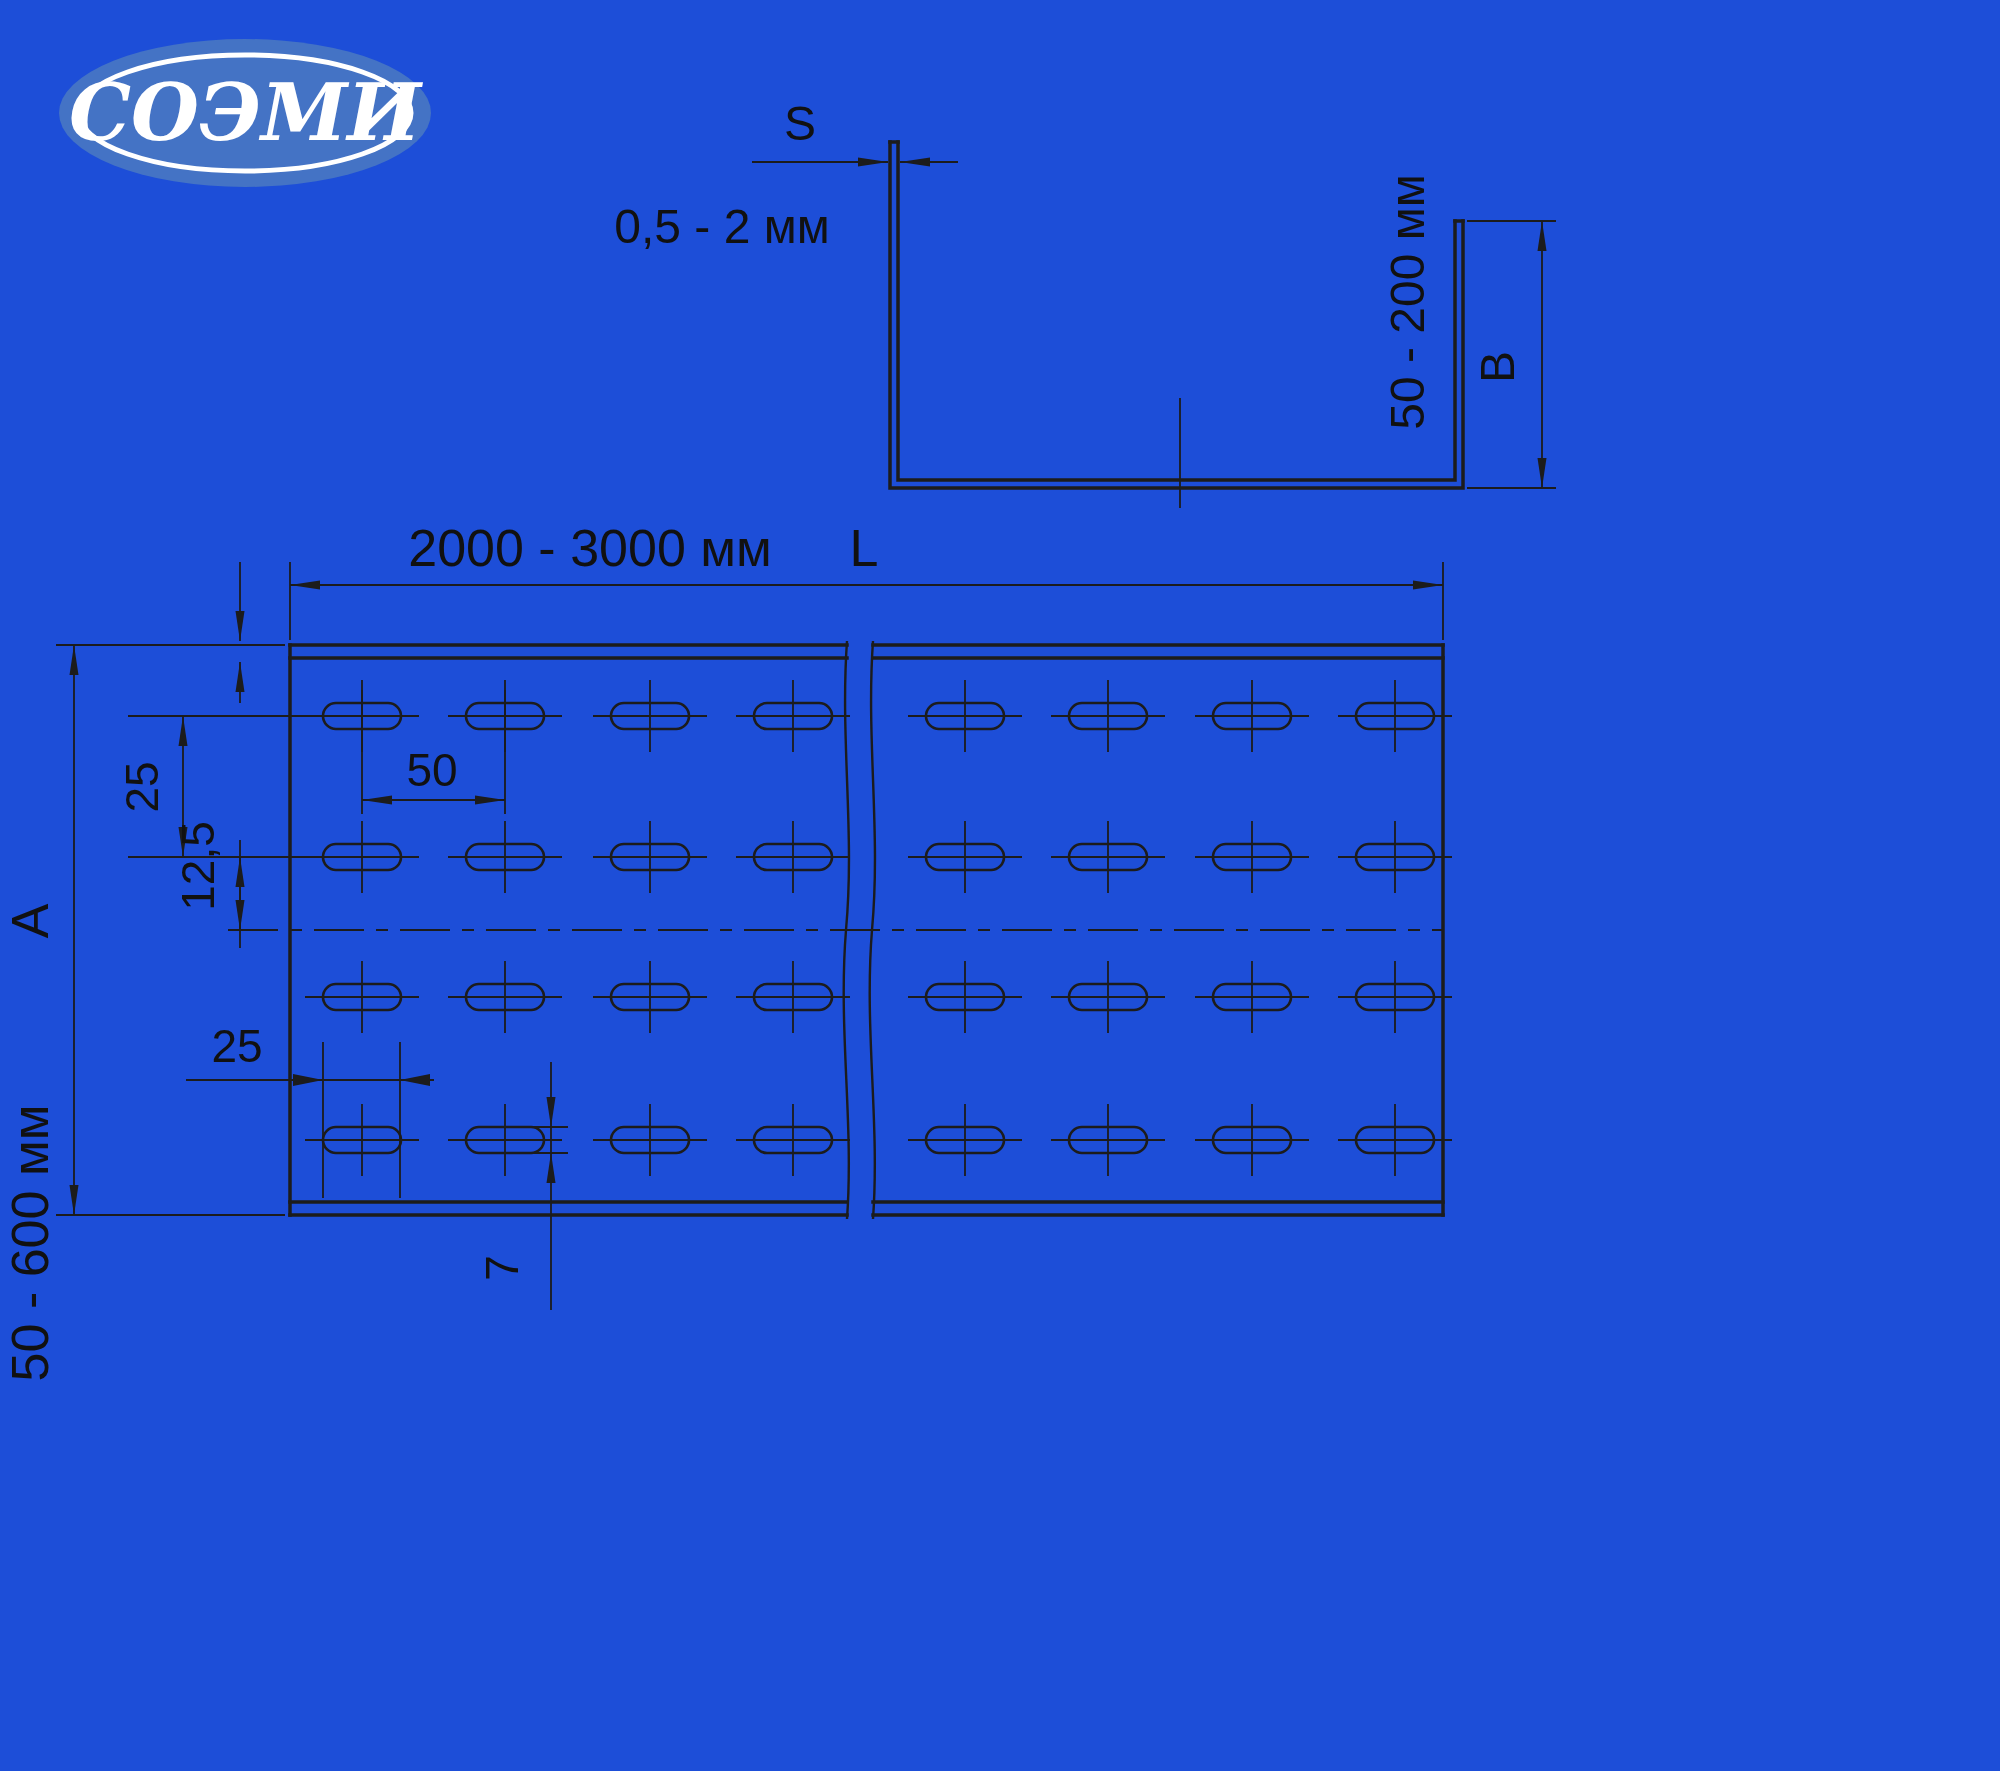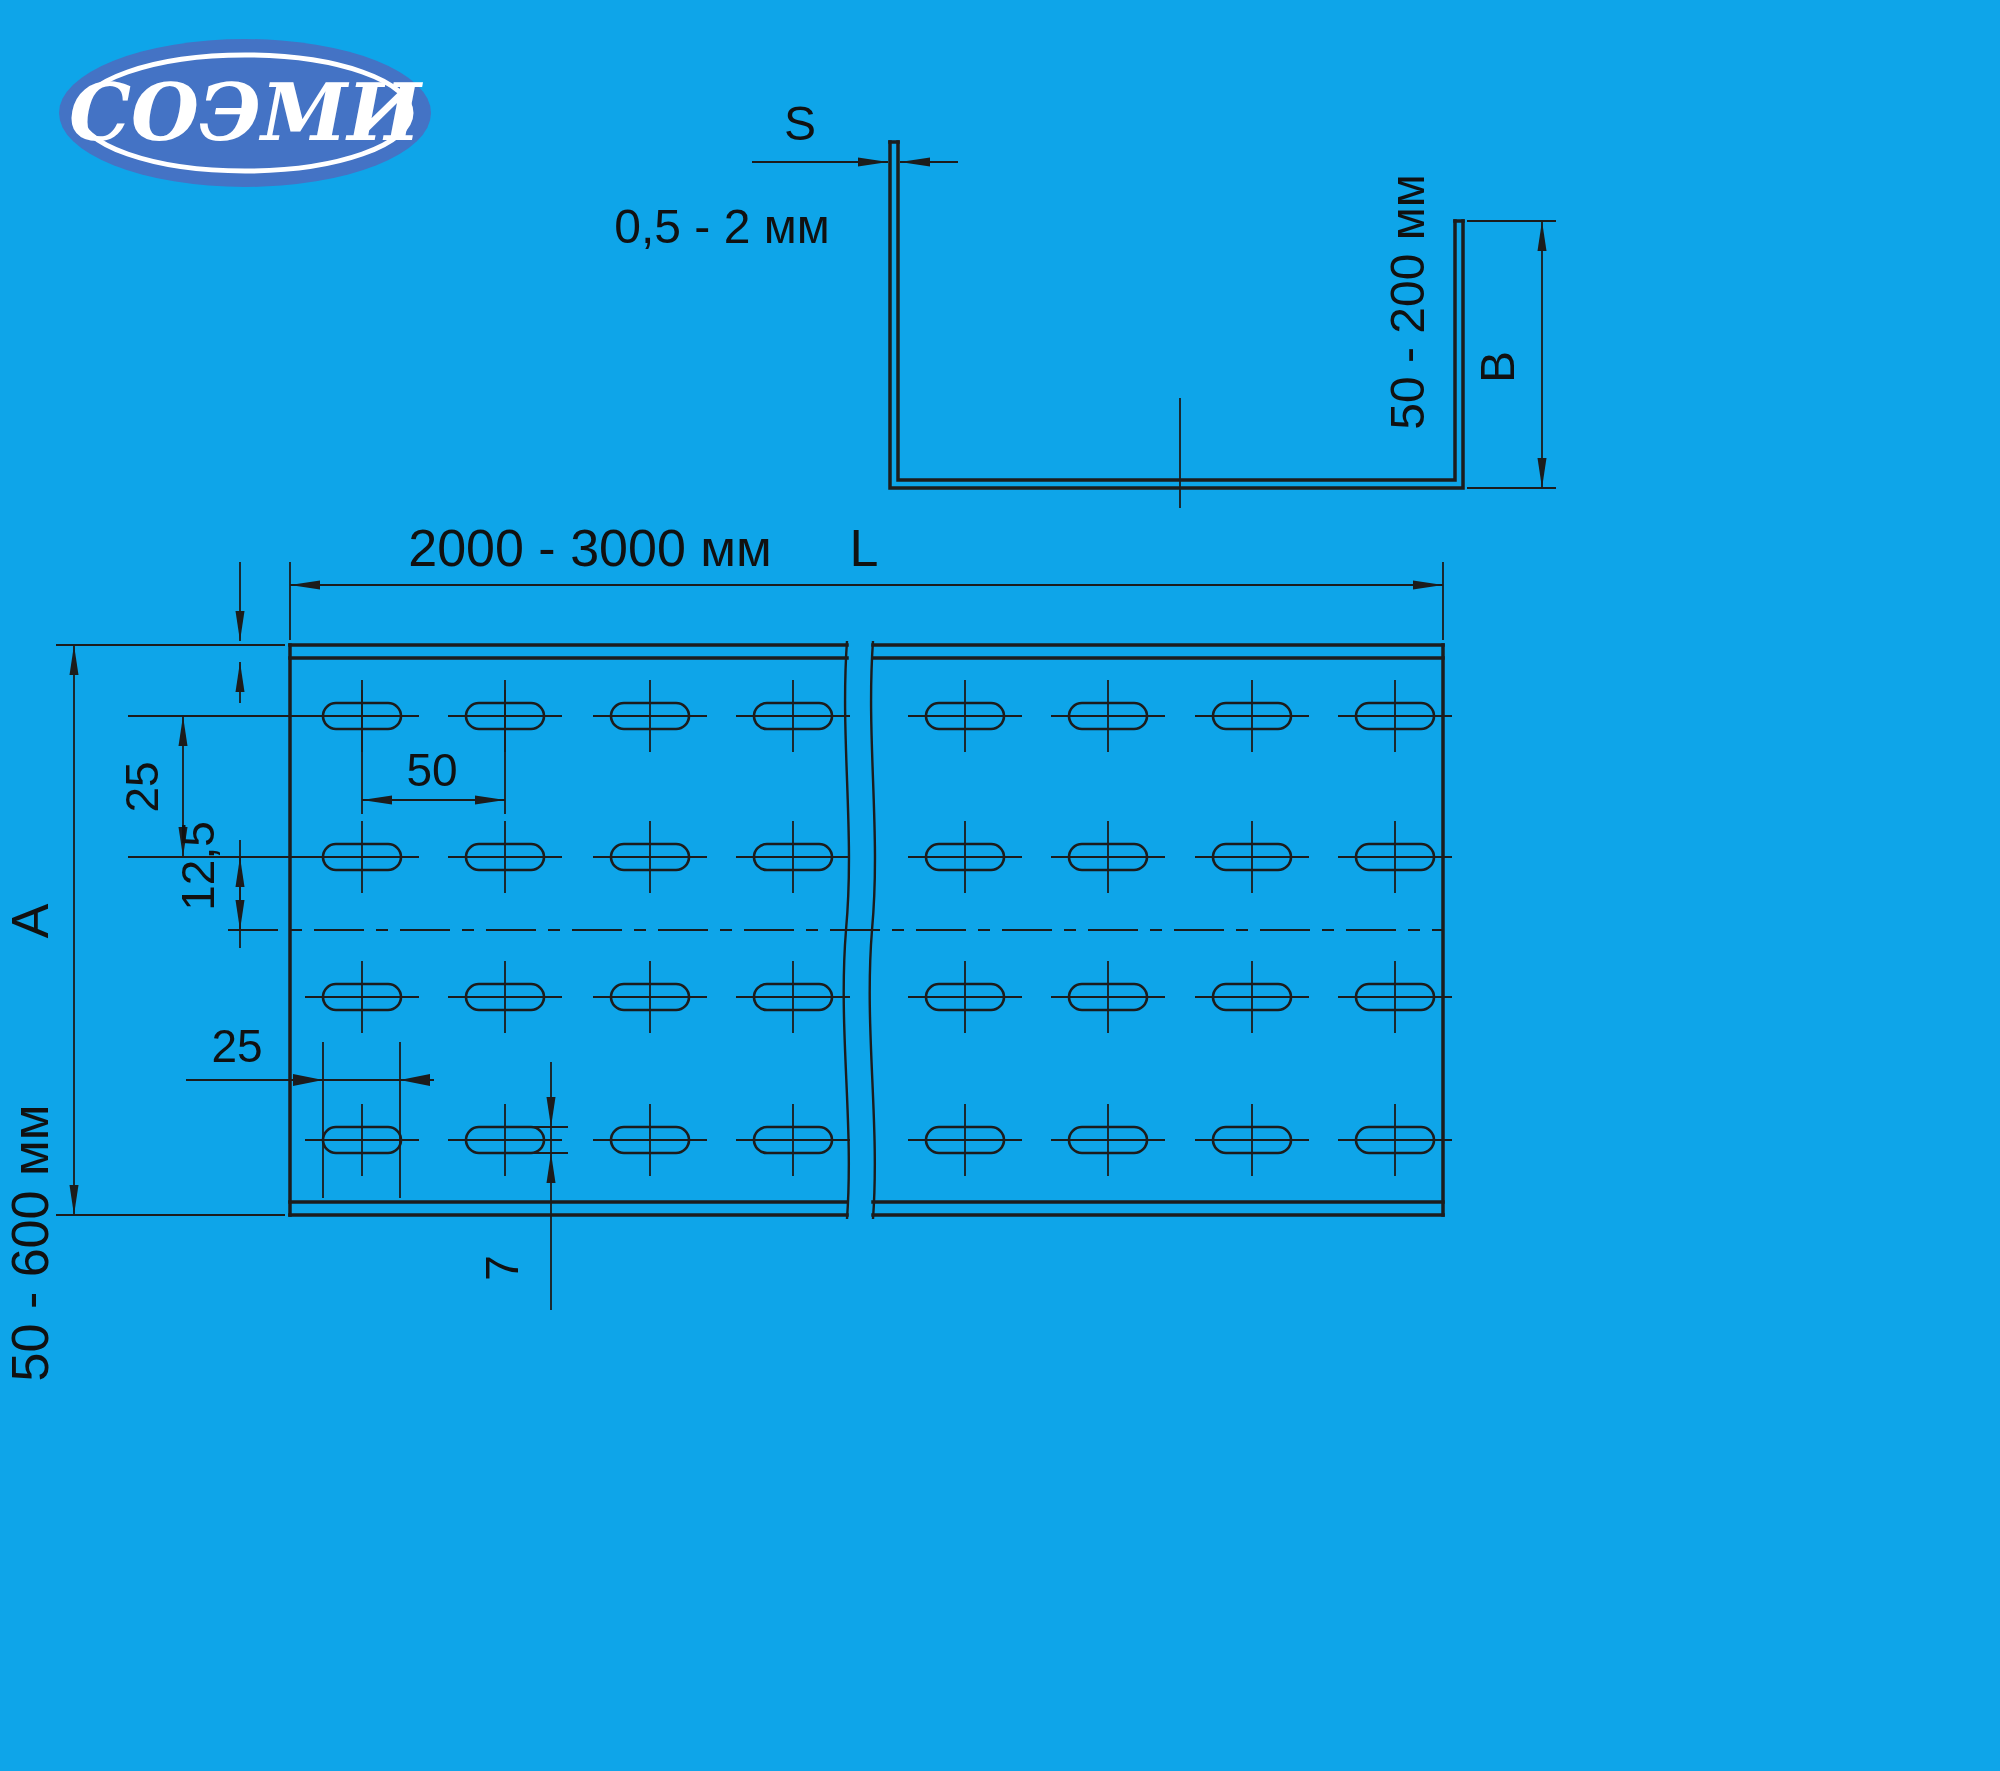--- a/index.html
+++ b/index.html
@@ -1,16 +1,16 @@
 <!DOCTYPE html>
 <html><head>
 <meta charset="utf-8">
 <style>
   html,body{margin:0;padding:0;background:#ffffff;}
-  .canvas{width:2000px;height:1771px;position:relative;background:#0ea5e9;}
+  .canvas{width:2000px;height:1771px;position:relative;background:#1d4ed8;}
   svg{display:block;}
   text{font-family:"Liberation Sans", sans-serif;fill:#111;}
   .logo-text{font-family:"DejaVu Serif", serif;font-style:italic;font-weight:bold;fill:#ffffff;}
   .dim{stroke:#1c1c1c;stroke-width:1.8;fill:none;}
   .thick{stroke:#1c1c1c;stroke-width:3.5;fill:none;stroke-linecap:square;}
   .brk{stroke:#1c1c1c;stroke-width:2.4;fill:none;}
   .cl{stroke:#1c1c1c;stroke-width:1.8;fill:none;stroke-dasharray:50 12 12 12;}
   .t52{font-size:52px;}
   .t48{font-size:48px;}
   .t46{font-size:46px;}

